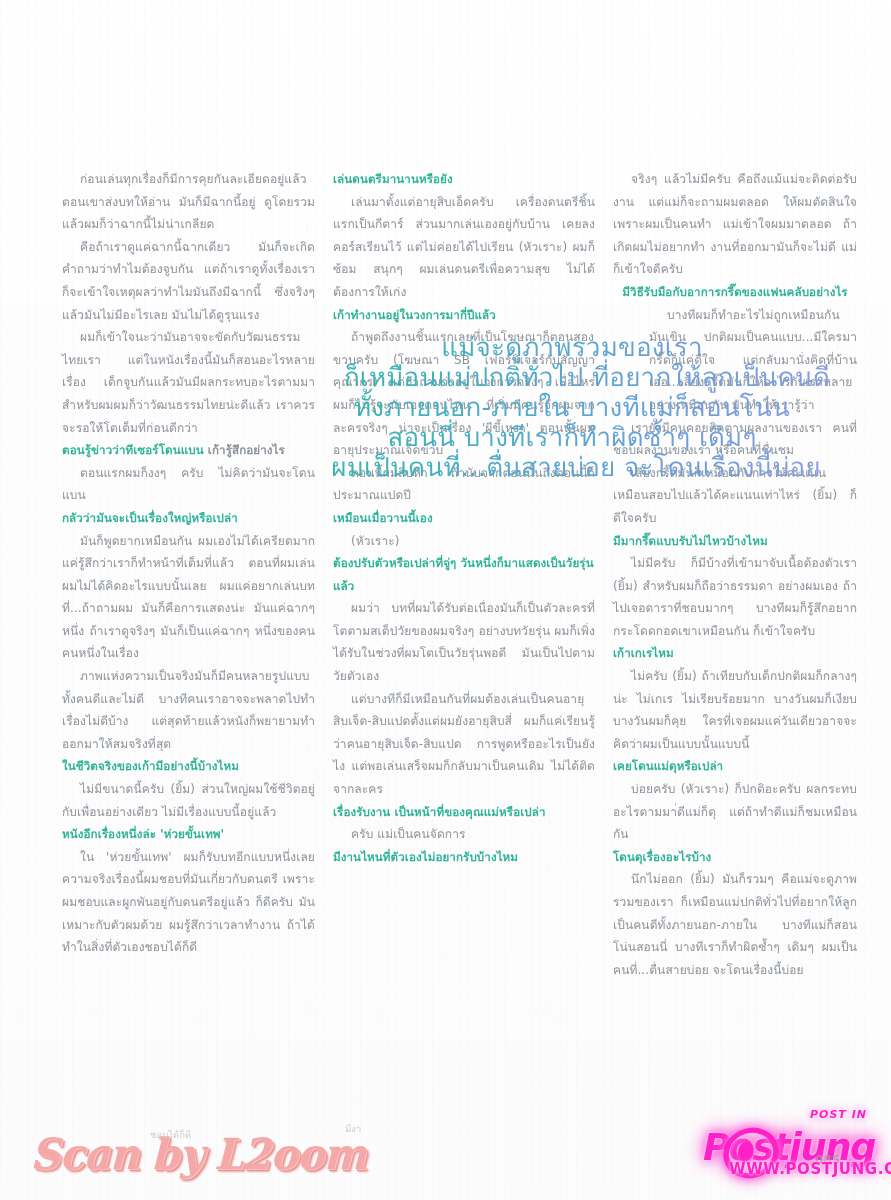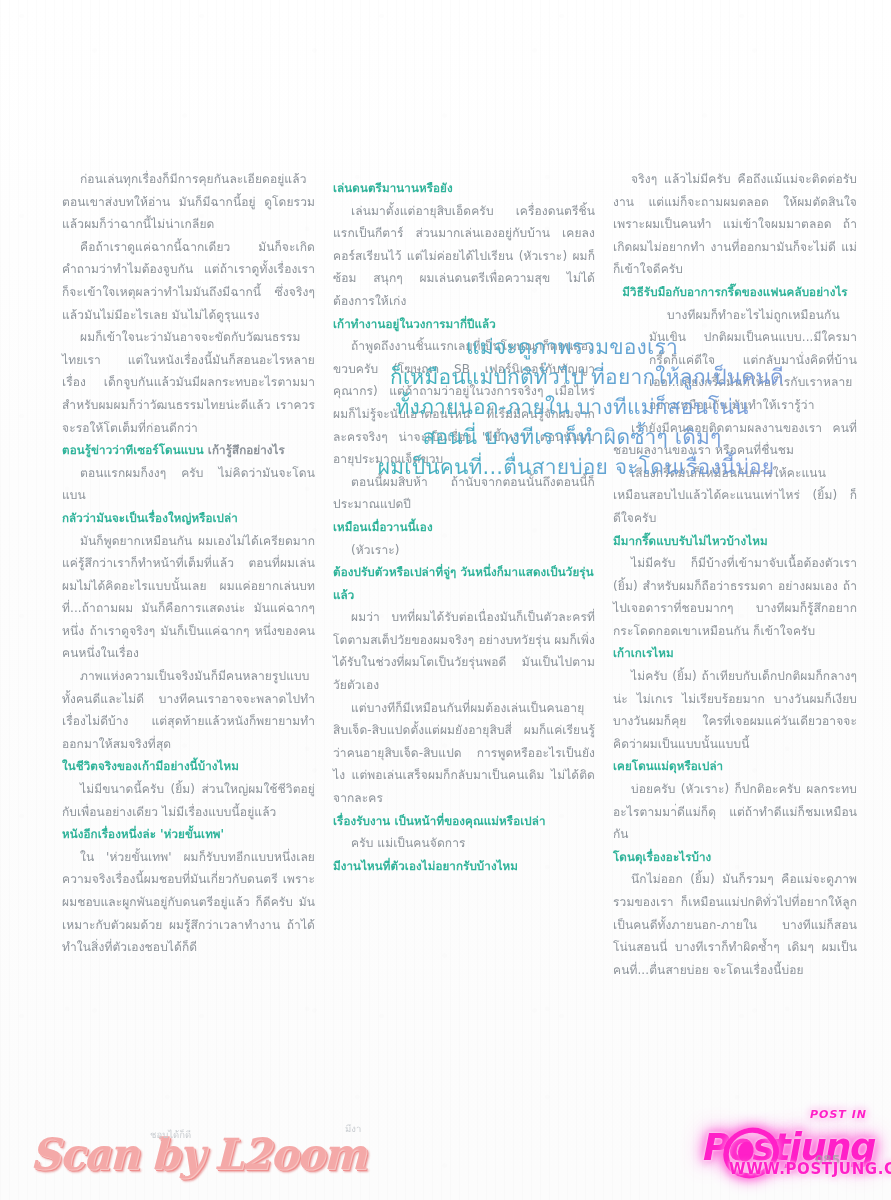--- a/index.html
+++ b/index.html
@@ -35,21 +35,21 @@
     position:absolute;
     left:62px; top:168px;
     width:795px; height:1000px;
     display:flex;
     gap:18px;
   }
   .col{
     width:253px;
     position:relative;
   }
-  .col-mid{width:262px;margin-top:9px;}
+  .col-mid{width:262px;}
   .col-right{width:244px;}
 
   p.body{
     margin:0 0 0 0;
     font-size:12px;
     line-height:22.6px;
     color:#8b9299;
     text-align:justify;
     text-indent:18px;
     letter-spacing:.1px;
@@ -75,21 +75,21 @@
     margin-left:36px;
     text-align:justify;
   }
 
   
   .pullquote{
     position:absolute;
     left:292px; top:332px;
     width:560px;
     text-align:center;
-    font-size:21px;
+    font-size:26px;
     line-height:30px;
     font-weight:400;
     letter-spacing:.2px;
     background:linear-gradient(100deg,#35b6a4 0%,#3fb2bc 22%,#5aa8cf 48%,#6f9ed8 70%,#8f9ddd 100%);
     -webkit-background-clip:text;
     background-clip:text;
     color:transparent;
     -webkit-text-fill-color:transparent;
     pointer-events:none;
     z-index:5;

